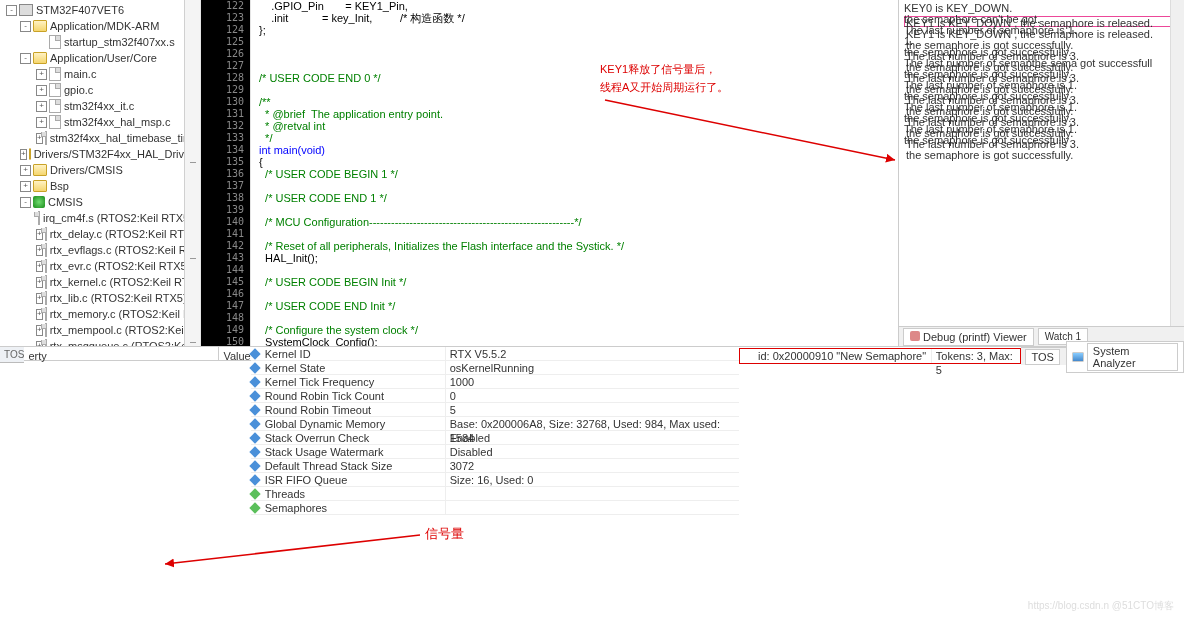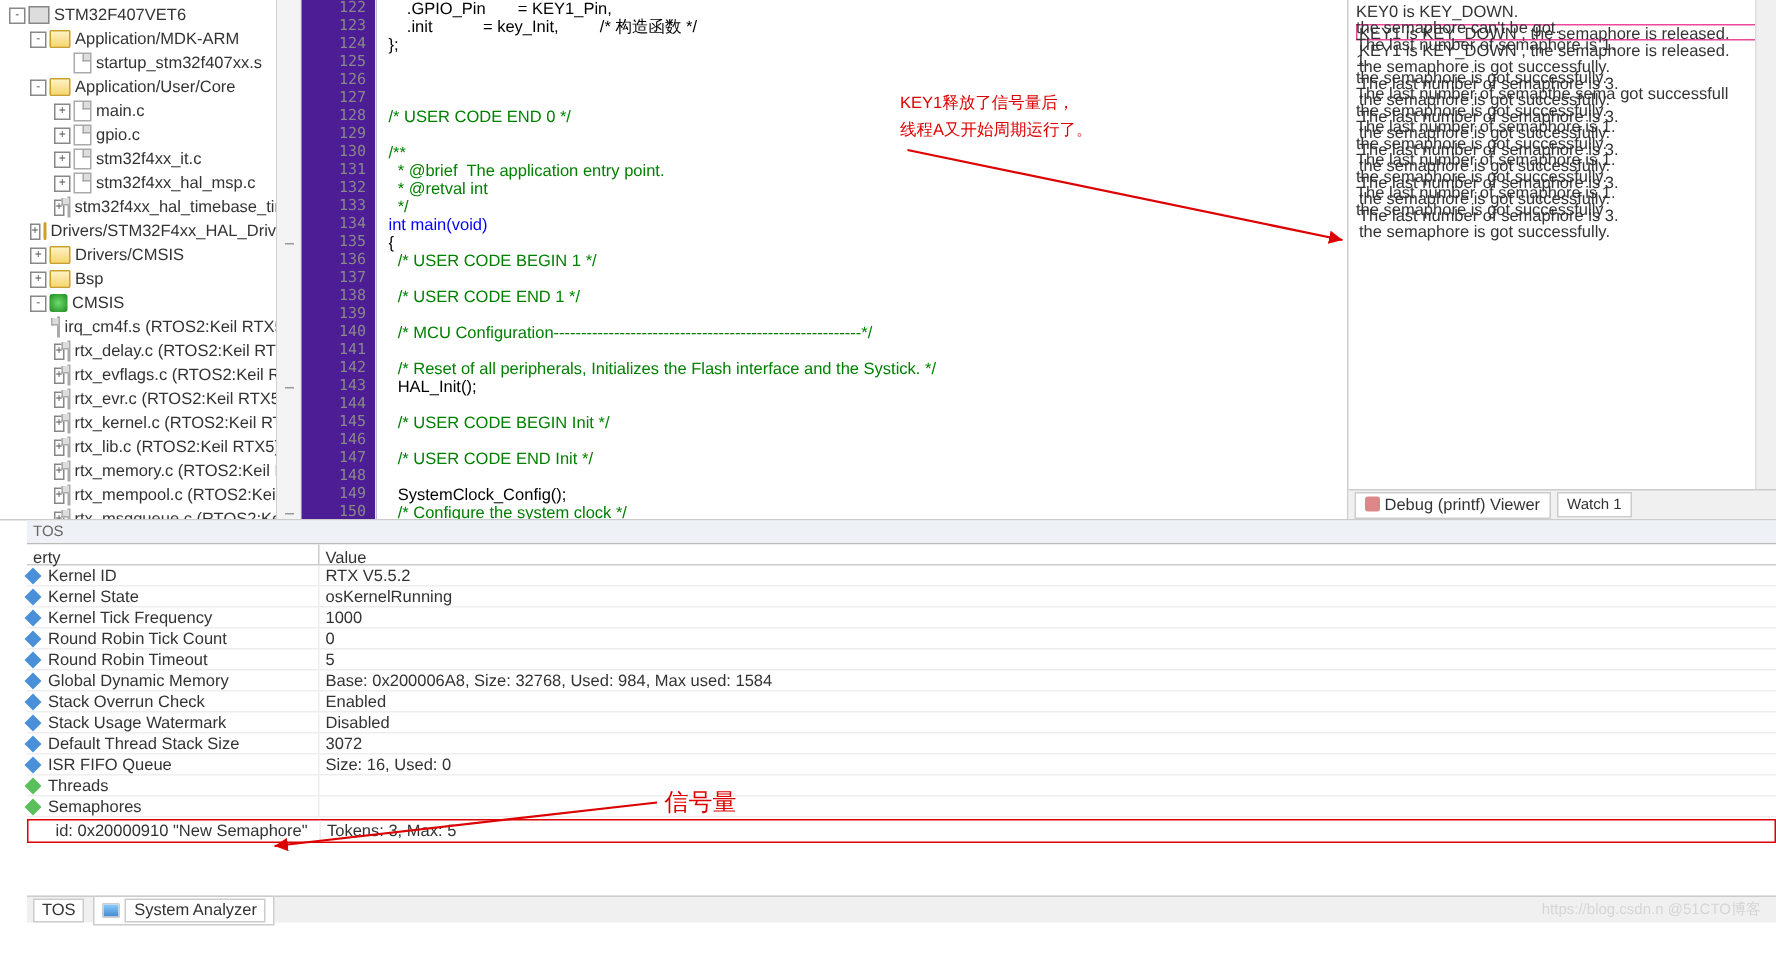--- a/index.html
+++ b/index.html
@@ -9,51 +9,51 @@
   .tree-item { white-space: nowrap; padding: 1px 0; display: flex; align-items: center; line-height: 14px; cursor: pointer; }
   .tree-item .exp { width: 11px; height: 11px; border: 1px solid #888; display: inline-flex; align-items: center; justify-content: center; font-size: 8px; margin-right: 2px; color: #555; background: #fff; }
   .tree-item .noexp { width: 11px; display: inline-block; margin-right: 2px; }
   .folder-icon { width: 14px; height: 12px; display: inline-block; margin-right: 3px; }
   .folder-y { background: linear-gradient(#fff2c4,#f5d66e); border: 1px solid #c9a227; border-radius: 1px; }
   .file-icon { width: 12px; height: 14px; background: #fff; border: 1px solid #aaa; display: inline-block; margin-right: 3px; position: relative; }
   .file-icon::after{content:"";position:absolute;top:0;right:0;width:4px;height:4px;background:#ddd;border-left:1px solid #aaa;border-bottom:1px solid #aaa;}
   .cmsis-icon { width: 12px; height: 12px; background: radial-gradient(circle,#6fdc6f,#1a8a1a); border-radius: 2px; display: inline-block; margin-right: 3px; }
   .ind0{padding-left:6px}.ind1{padding-left:20px}.ind2{padding-left:36px}
   .editor-pane { flex: 1; display: flex; overflow: hidden; background: #fff; position: relative; }
-  .gutter { width: 50px; background: #4c1d95; border-right: 1px solid #e5e5e5; text-align: right; color: #888; padding-right: 6px; }
+  .gutter { width: 50px; background: #000000; border-right: 1px solid #e5e5e5; text-align: right; color: #888; padding-right: 6px; }
   .gutter div { height: 12px; line-height: 12px; font-family: Consolas, monospace; font-size: 10px; }
   .code { flex: 1; font-family: Consolas, monospace; font-size: 11px; padding-left: 8px; position: relative; }
   .code-line { height: 12px; line-height: 12px; white-space: pre; }
   .cg{color:#008000}.ck{color:#0000ff}.cb{color:#000}
   .bp-col{width:16px;background:#f4f4f4;border-right:1px solid #e5e5e5;}
   .bp-col div{height:12px;display:flex;align-items:center;justify-content:center;}
   .bp-dash{width:6px;height:1px;background:#999;}
   .output-col { width: 286px; border-left: 1px solid #ccc; font-family: Consolas, monospace; font-size: 10px; background: #fff; position: relative; display:flex; flex-direction:column; }
   .output-body{ flex:1; overflow:hidden; padding:3px 5px; line-height:11px; white-space: nowrap; }
   .output-body div{height:11px;line-height:11px;}
   .output-tab-bar{height:20px;border-top:1px solid #ccc;display:flex;align-items:center;padding-left:4px;gap:4px;background:#f0f0f0;}
   .output-tab{padding:2px 6px;border:1px solid #ccc;background:#fff;font-size:10px;display:flex;gap:3px;}
   .redbox{border:1px solid #ec4899;}
   .anno-top{position:absolute;left:600px;top:60px;color:#d00;font-size:12px;font-family:"Microsoft YaHei",sans-serif;line-height:18px;z-index:5;}
   svg.arrow{position:absolute;pointer-events:none;z-index:4;}
-  .bottom-area{height:268px;display:flex;flex-direction:column;margin-left:18px;}
+  .bottom-area{height:268px;display:flex;flex-direction:row;}
   .tos-bar{height:16px;background:#eef1f5;border-bottom:1px solid #bbb;padding-left:4px;font-size:10px;color:#666;line-height:16px;}
   .prop-head{display:flex;height:14px;border-bottom:1px solid #ccc;background:#fff;}
   .prop-head div:first-child{width:195px;padding-left:4px;line-height:18px;border-right:1px solid #ccc;}
   .prop-head div:last-child{flex:1;padding-left:4px;line-height:18px;}
   .prop-row{display:flex;height:14px;line-height:14px;border-bottom:1px solid #eee;}
   .prop-row .k{width:195px;padding-left:0;display:flex;align-items:center;gap:4px;border-right:1px solid #eee;}
   .prop-row .v{flex:1;padding-left:4px;}
   .prop-row.hl .v{background:#00a99d;color:#fff;}
   .diamond{width:8px;height:8px;background:#4a90d9;transform:rotate(45deg);margin-right:2px;}
   .diamond-g{width:8px;height:8px;background:#5bbf5b;transform:rotate(45deg);margin-right:2px;}
   .sem-row{display:flex;height:16px;border:1px solid #d00;margin-top:1px;}
   .sem-row .k{width:195px;padding-left:18px;line-height:14px;border-right:1px solid #eee;}
   .sem-row .v{padding-left:4px;line-height:14px;}
-  .anno-sem{position:absolute;left:425px;color:#d00;font-family:"Microsoft YaHei",sans-serif;font-size:16px;text-align:center;}
+  .anno-sem{position:absolute;left:425px;color:#d00;font-family:"Microsoft YaHei",sans-serif;font-size:13px;text-align:center;}
   .bot-tabs{height:18px;border-top:1px solid #ccc;background:#f0f0f0;display:flex;align-items:center;padding-left:4px;gap:6px;font-size:10px;}
   .bot-tabs span{padding:1px 5px;border:1px solid #ccc;background:#fff;display:flex;align-items:center;gap:3px;}
   .scroll-v{position:absolute;right:0;top:0;bottom:20px;width:14px;background:#f0f0f0;border-left:1px solid #ddd;}
   .watermark{position:absolute;right:10px;bottom:24px;color:#bbb;font-size:10px;opacity:.5;z-index:10;}
 </style>
 </head>
 <body>
 
 <div class="top-area">
   <div class="tree-pane" id="tree">
@@ -259,22 +259,22 @@
         <div class="code-line "></div>
         <div class="code-line cg">  /* MCU Configuration--------------------------------------------------------*/</div>
         <div class="code-line "></div>
         <div class="code-line cg">  /* Reset of all peripherals, Initializes the Flash interface and the Systick. */</div>
         <div class="code-line cb">  HAL_Init();</div>
         <div class="code-line "></div>
         <div class="code-line cg">  /* USER CODE BEGIN Init */</div>
         <div class="code-line "></div>
         <div class="code-line cg">  /* USER CODE END Init */</div>
         <div class="code-line "></div>
+        <div class="code-line cg">  /* Configure the system clock */</div>
         <div class="code-line cb">  SystemClock_Config();</div>
-        <div class="code-line cg">  /* Configure the system clock */</div>
       </div>
   </div>
 
   <div class="output-col">
     <div class="output-body">
       <div id="out-top">
           <div>KEY0 is KEY_DOWN.</div>
           <div>the semaphore can't be got.</div>
           <div>The last number of semaphore is 1.</div>
           <div>1.</div>

